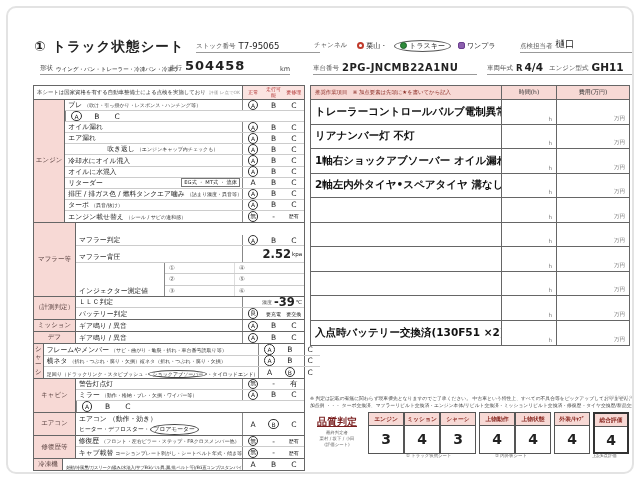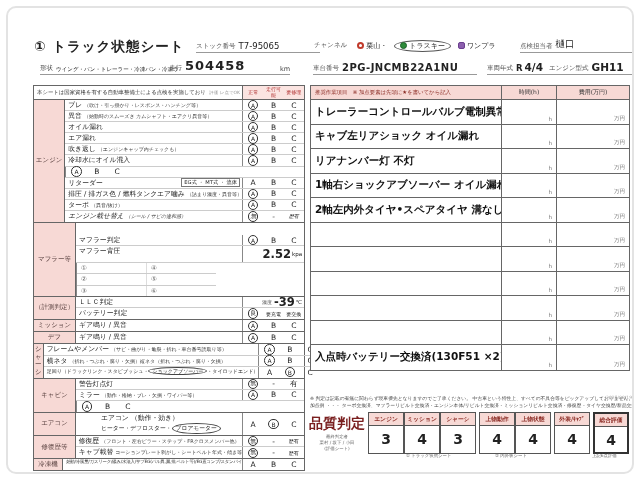--- a/index.html
+++ b/index.html
@@ -28,21 +28,21 @@
 .inote{font-size:5.4px;color:#333;flex:1;padding-left:3px;white-space:nowrap;overflow:hidden;}
 .inote2{font-size:4.5px;color:#999;margin:0 2px;white-space:nowrap;}
 .jhead{width:62px;height:100%;display:flex;border-left:1px solid #666;background:#fbe4e1;}
 .jhead span{flex:1;font-size:5px;color:#b03030;display:flex;align-items:center;justify-content:center;text-align:center;line-height:1.05;word-break:break-all;padding:0 1px;}
 .sec{display:flex;border-bottom:1px solid #666;}
 .sec:last-child{border-bottom:none;}
 .cat{width:42px;background:#f7d9d5;border-right:1px solid #666;display:flex;align-items:center;justify-content:center;font-size:6.5px;color:#5a4240;text-align:center;line-height:1.15;padding:0 1px;}
 .rows{flex:1;display:flex;flex-direction:column;}
 .row{display:flex;align-items:stretch;border-bottom:1px solid #ccc;}
 .row:last-child{border-bottom:none;}
-.lab{flex:1;display:flex;flex-direction:column;justify-content:flex-start;padding-left:3px;overflow:hidden;}
+.lab{flex:1;display:flex;flex-direction:column;justify-content:flex-end;padding-left:3px;overflow:hidden;}
 .lline{display:flex;align-items:center;white-space:nowrap;}
 .l{font-size:6.8px;}
 .l.tiny{font-size:4.4px;color:#333;letter-spacing:-0.2px;}
 .sub{font-size:5px;color:#333;margin-left:2px;}
 .lline.sm,.lline.sm span{font-size:5px;}
 .l2{font-size:5.8px;}
 .wordcirc{border:1px solid #444;border-radius:50%;padding:0 3px;display:inline-block;}
 .tag{font-size:5.2px;border:1px solid #777;padding:0 2px;margin-left:auto;margin-right:2px;white-space:nowrap;}
 .judge{width:62px;display:flex;align-items:center;border-left:1px solid #888;}
 .m{width:20.6px;display:flex;align-items:center;justify-content:center;font-size:7.5px;color:#222;}
@@ -69,21 +69,21 @@
 .wtime{width:55px;border-left:1px solid #666;position:relative;}
 .wcost{width:73px;border-left:1px solid #666;position:relative;}
 .unit{position:absolute;right:4px;bottom:2px;font-size:5.5px;color:#777;}
 
 #foot{position:absolute;left:310px;top:396px;width:322px;}
 .fn{font-size:4.8px;color:#444;line-height:1.45;white-space:nowrap;overflow:hidden;}
 .fdate{position:absolute;right:0;top:-1px;font-size:4.5px;color:#aaa;}
 
 #qual{position:absolute;left:308px;top:412px;width:326px;height:52px;}
 .qleft{position:absolute;left:0;top:3px;width:58px;text-align:center;}
-.qtitle{font-size:14px;font-weight:bold;color:#7a1f1f;margin-bottom:1px;}
+.qtitle{font-size:10px;font-weight:bold;color:#7a1f1f;margin-bottom:1px;text-decoration:underline;}
 .qsub{font-size:4.4px;color:#666;line-height:1.35;}
 .qcols{position:absolute;left:60px;top:0;display:flex;}
 .qcol{width:36px;border:1px solid #555;display:flex;flex-direction:column;background:#fff;}
 .qcol.gap{margin-left:3px;}
 .qcol.total{border-width:2px;border-color:#333;}
 .qh{background:#f7d9d5;color:#8b2a23;font-size:5.8px;font-weight:bold;text-align:center;height:13px;line-height:13px;border-bottom:1px solid #555;white-space:nowrap;overflow:hidden;}
 .qs{height:25px;font-size:14px;font-weight:bold;display:flex;align-items:center;justify-content:center;}
 .qnote{position:absolute;top:41px;font-size:4.4px;color:#666;white-space:nowrap;}
 </style>
 </head>
@@ -172,26 +172,20 @@
               </div>
               <div class="m">
                 <span>B</span>
               </div>
               <div class="m">
                 <span>C</span>
               </div>
             </div>
           </div>
           <div class="row" style="height: 11.1px;">
-            <div class="lab">
-              <div class="lline">
-                <span class="l">異音</span>
-                <span class="sub">（始動時のスムーズさ カムシャフト・エアクリ異音等）</span>
-              </div>
-            </div>
             <div class="judge">
               <div class="m">
                 <span class="circle">A</span>
               </div>
               <div class="m">
                 <span>B</span>
               </div>
               <div class="m">
                 <span>C</span>
               </div>
@@ -226,21 +220,21 @@
                 <span class="circle">A</span>
               </div>
               <div class="m">
                 <span>B</span>
               </div>
               <div class="m">
                 <span>C</span>
               </div>
             </div>
           </div>
-          <div class="row" style="height: 11.1px;">
+          <div class="row" style="height: 11.1px; padding-left: 39px;">
             <div class="lab">
               <div class="lline">
                 <span class="l">吹き返し</span>
                 <span class="sub">（エンジンキャップ内チェックも）</span>
               </div>
             </div>
             <div class="judge">
               <div class="m">
                 <span class="circle">A</span>
               </div>
@@ -264,20 +258,25 @@
               </div>
               <div class="m">
                 <span>B</span>
               </div>
               <div class="m">
                 <span>C</span>
               </div>
             </div>
           </div>
           <div class="row" style="height: 11.1px;">
+            <div class="lab">
+              <div class="lline">
+                <span class="l">オイルに水混入</span>
+              </div>
+            </div>
             <div class="judge">
               <div class="m">
                 <span class="circle">A</span>
               </div>
               <div class="m">
                 <span>B</span>
               </div>
               <div class="m">
                 <span>C</span>
               </div>
@@ -333,21 +332,21 @@
                 <span class="circle">A</span>
               </div>
               <div class="m">
                 <span>B</span>
               </div>
               <div class="m">
                 <span>C</span>
               </div>
             </div>
           </div>
-          <div class="row" style="height: 11.1px; font-style: italic;">
+          <div class="row" style="height: 11.1px;">
             <div class="lab">
               <div class="lline">
                 <span class="l">エンジン載せ替え</span>
                 <span class="sub">（シール / サビの違和感）</span>
               </div>
             </div>
             <div class="judge">
               <div class="m">
                 <span class="circle">無</span>
               </div>
@@ -387,20 +386,25 @@
               <div class="lline">
                 <span class="l">マフラー背圧</span>
               </div>
             </div>
             <div class="judge val">
               <span class="vval">2.52</span>
               <span class="vunit">kpa</span>
             </div>
           </div>
           <div class="row" style="height: 33.3px;">
+            <div class="lab">
+              <div class="lline">
+                <span class="l">インジェクター測定値</span>
+              </div>
+            </div>
             <div class="injbox">
               <div class="iline">
                 <div class="ih">①</div>
                 <div class="ih">④</div>
               </div>
               <div class="iline">
                 <div class="ih">②</div>
                 <div class="ih">⑤</div>
               </div>
               <div class="iline">
@@ -602,21 +606,21 @@
               <div class="m">
                 <span>C</span>
               </div>
             </div>
           </div>
         </div>
       </div>
       <div class="sec">
         <div class="cat">エアコン</div>
         <div class="rows">
-          <div class="row" style="height: 22.2px; margin-left: 22px;">
+          <div class="row" style="height: 22.2px;">
             <div class="lab">
               <div class="lline">
                 <span class="l">エアコン （動作・効き）</span>
               </div>
               <div class="lline l2">ヒーター・デフロスター・<span class="wordcirc">ブロアモーター</span></div>
             </div>
             <div class="judge">
               <div class="m">
                 <span>A</span>
               </div>
@@ -701,29 +705,20 @@
 
 <div id="work">
   <div class="whead">
     <div class="wh1">推奨作業項目　※ 加点要素は先頭に★を書いてから記入</div>
     <div class="wh2">時間(h)</div>
     <div class="wh3">費用(万円)</div>
   </div>
   <div>
       <div class="wrow">
         <div class="wdesc">トレーラーコントロールバルブ電制異常</div>
-        <div class="wtime">
-          <span class="unit">h</span>
-        </div>
-        <div class="wcost">
-          <span class="unit">万円</span>
-        </div>
-      </div>
-      <div class="wrow">
-        <div class="wdesc">キャブ左リアショック オイル漏れ</div>
         <div class="wtime">
           <span class="unit">h</span>
         </div>
         <div class="wcost">
           <span class="unit">万円</span>
         </div>
       </div>
       <div class="wrow">
         <div class="wdesc">リアナンバー灯 不灯</div>
         <div class="wtime">

